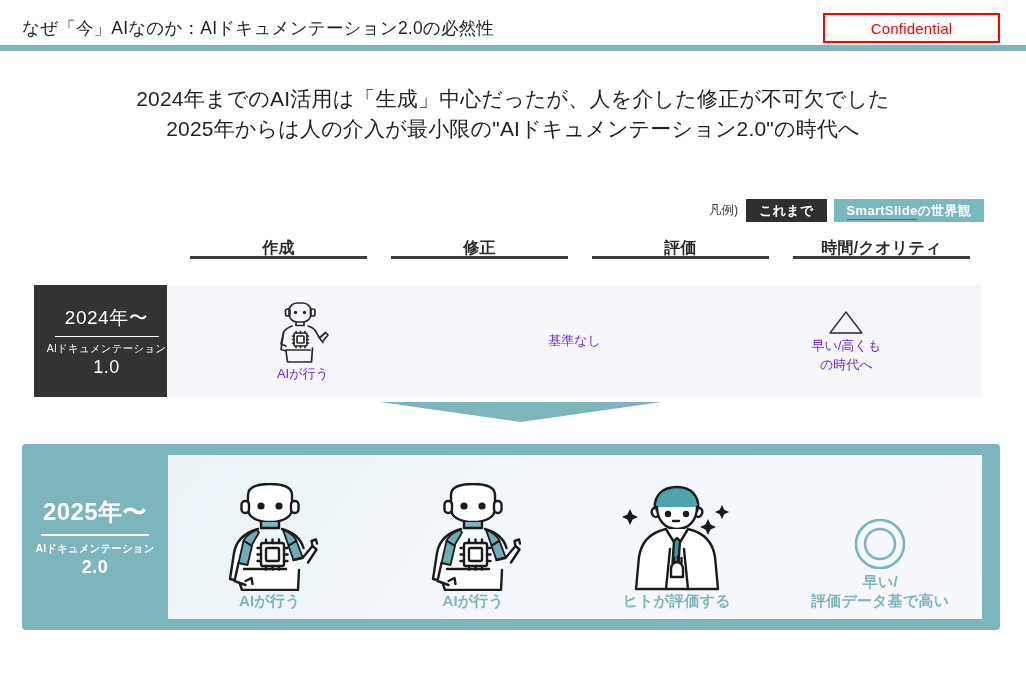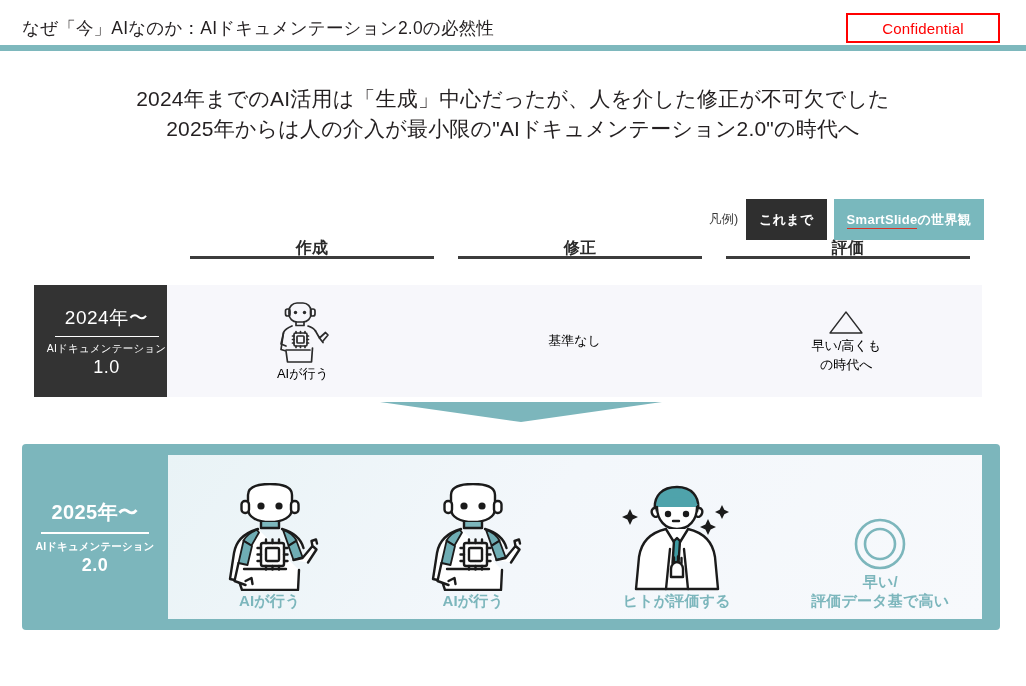--- a/index.html
+++ b/index.html
@@ -25,21 +25,21 @@
     position: absolute;
     left: 22px; top: 16px;
     font-size: 17.5px;
     letter-spacing: 0.2px;
     color: #231f20;
     white-space: nowrap;
   }
   .confidential-box {
     position: absolute;
     right: 26px; top: 13px;
-    width: 154px; height: 30px;
+    width: 177px; height: 30px;
     border: 2.5px solid #ff0000;
     background: #ffffff;
     display: flex;
     align-items: center;
     justify-content: center;
   }
   .confidential-box span {
     color: #ff0000;
     font-size: 15px;
     letter-spacing: 0.2px;
@@ -71,21 +71,21 @@
     align-items: center;
     gap: 7px;
   }
   .legend-label {
     font-size: 12.5px;
     color: #3a3a3a;
     margin-right: 1px;
     margin-left: 8px;
   }
   .legend-chip {
-    height: 41px;
+    height: 23px;
     padding: 0 13px;
     display: flex;
     align-items: center;
     justify-content: center;
     font-size: 13px;
     font-weight: bold;
     color: #ffffff;
     letter-spacing: 0.3px;
   }
   .legend-chip.dark { background: #2f2f2f; }
@@ -167,21 +167,21 @@
   .cell-2024 {
     flex: 1 1 0;
     display: flex;
     flex-direction: column;
     align-items: center;
     justify-content: center;
     gap: 2px;
   }
   .cell-2024 .cell-label {
     font-size: 13px;
-    color: #000000;
+    color: #6d28d9;
     line-height: 1.3;
     text-align: center;
   }
 
   
   .flow-arrow {
     position: absolute;
     left: 380px; top: 402px;
     width: 282px; height: 20px;
   }
@@ -198,21 +198,21 @@
     position: absolute;
     left: 0; top: 0;
     width: 146px; height: 186px;
     display: flex;
     flex-direction: column;
     align-items: center;
     justify-content: center;
     color: #ffffff;
   }
   .badge-2025 .b-year {
-    font-size: 20px;
+    font-size: 24px;
     font-weight: bold;
     letter-spacing: 0.4px;
   }
   .badge-2025 .b-div {
     width: 108px; height: 2px;
     background: #ffffff;
     margin: 6px 0 6px;
   }
   .badge-2025 .b-sub {
     font-size: 10.5px;
@@ -278,20 +278,23 @@
 
 <div class="col-headers">
   <div class="col-head">
     <span class="ch-text">作成</span>
   </div>
   <div class="col-head">
     <span class="ch-text">修正</span>
   </div>
   <div class="col-head">
     <span class="ch-text">評価</span>
+  </div>
+  <div class="col-head">
+    <span class="ch-text">時間/クオリティ</span>
   </div>
 </div>
 
 <div class="row-2024">
 
   <div class="badge-2024">
     <div class="b-year">2024年〜</div>
     <div class="b-div"></div>
     <div class="b-sub">AIドキュメンテーション</div>
     <div class="b-ver">1.0</div>

